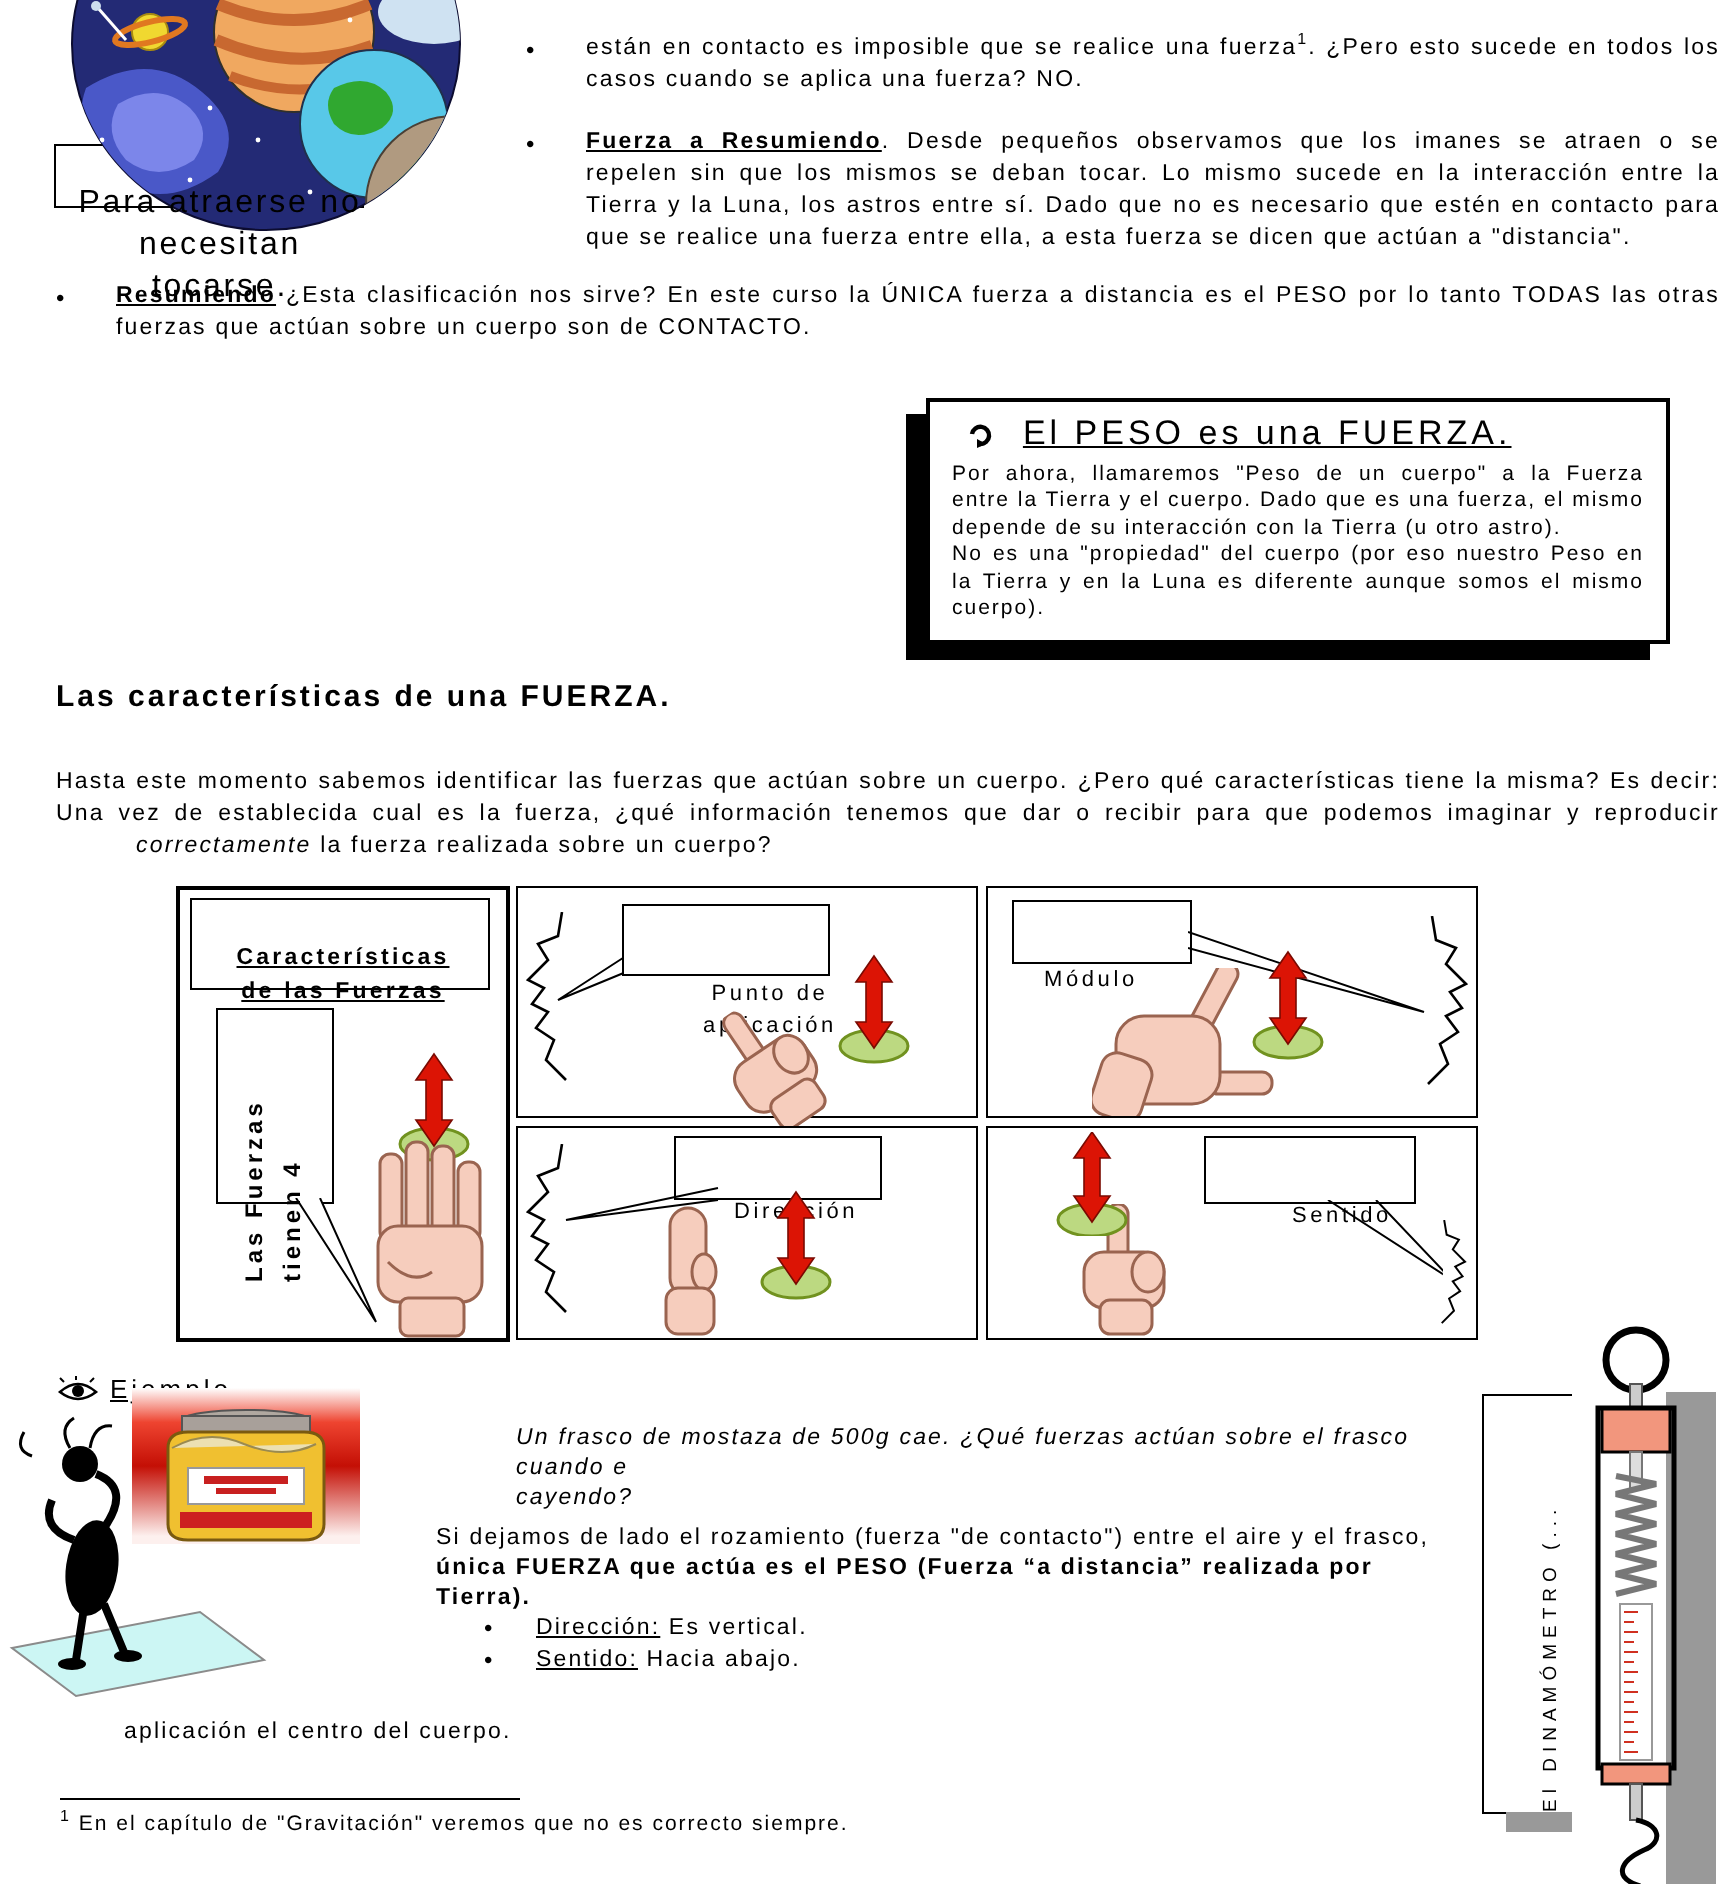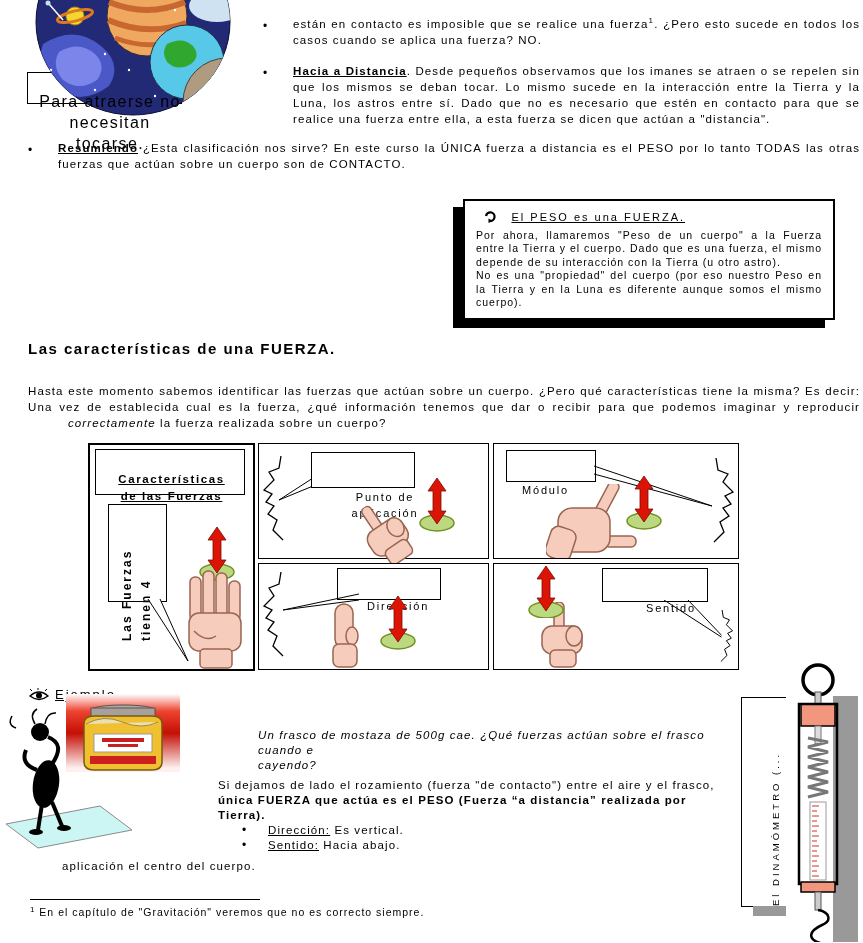--- a/index.html
+++ b/index.html
@@ -72,41 +72,41 @@
   <div class="abs" style="left:263px;top:16px;width:597px;">
     <div class="bi" style="margin-bottom:15px;">
       <span class="dot"></span>
       <div class="txt just">
         <span>están en contacto es imposible que se realice una fuerza</span><sup>1</sup><span>. ¿Pero esto sucede en todos los casos cuando se aplica una fuerza? NO.</span>
       </div>
     </div>
     <div class="bi">
       <span class="dot"></span>
       <div class="txt just">
-        <span class="b u">Hacia a Distancia</span><span>. Desde pequeños observamos que los imanes se atraen o se repelen sin que los mismos se deban tocar. Lo mismo sucede en la interacción entre la Tierra y la Luna, los astros entre sí. Dado que no es necesario que estén en contacto para que se realice una fuerza entre ella, a esta fuerza se dicen que actúan a "distancia".</span>
+        <span class="b u">Fuerza a Resumiendo</span><span>. Desde pequeños observamos que los imanes se atraen o se repelen sin que los mismos se deban tocar. Lo mismo sucede en la interacción entre la Tierra y la Luna, los astros entre sí. Dado que no es necesario que estén en contacto para que se realice una fuerza entre ella, a esta fuerza se dicen que actúan a "distancia".</span>
       </div>
     </div>
   </div>
 
   <div class="abs bi" style="left:28px;top:140px;width:832px;">
     <span class="dot"></span>
     <div class="txt just">
       <span class="b u">Resumiendo</span><span> ¿Esta clasificación nos sirve? En este curso la ÚNICA fuerza a distancia es el PESO por lo tanto TODAS las otras fuerzas que actúan sobre un cuerpo son de CONTACTO.</span>
     </div>
   </div>
 
   <div class="abs" style="left:463px;top:199px;width:346px;border:2px solid #000;box-shadow:-10px 8px 0 #000;background:#fff;padding:6px 11px 8px;">
     <div style="margin:0 0 2px 8px;">
       <span style="display:inline-block;vertical-align:-2px;margin-right:10px;">
         <svg width="13" height="12" viewBox="0 0 13 12">
             <path d="M2,5 a4.3,4.3 0 1 1 4,5" stroke="#000" stroke-width="2.2" fill="none"></path>
             <polygon points="4.5,7.5 4.5,12 9,10" fill="#000"></polygon>
           </svg>
       </span>
-      <span class="u" style="font-size:11px;letter-spacing:2px;text-align:right;">El PESO es una FUERZA.</span>
+      <span class="u" style="font-size:17px;letter-spacing:2px;text-align:right;">El PESO es una FUERZA.</span>
     </div>
     <div class="small just">Por ahora, llamaremos "Peso de un cuerpo" a la Fuerza entre la Tierra y el cuerpo. Dado que es una fuerza, el mismo depende de su interacción con la Tierra (u otro astro).</div>
     <div class="small just">No es una "propiedad" del cuerpo (por eso nuestro Peso en la Tierra y en la Luna es diferente aunque somos el mismo cuerpo).</div>
   </div>
 
   <div class="abs b" style="left:28px;top:340px;font-size:15px;letter-spacing:1.5px;">Las características de una FUERZA.</div>
 
   <div class="abs txt just" style="left:28px;top:383px;width:832px;">
     <span>Hasta este momento sabemos identificar las fuerzas que actúan sobre un cuerpo. ¿Pero qué características tiene la misma? Es decir: Una vez de establecida cual es la fuerza, ¿qué información tenemos que dar o recibir para que podemos imaginar y reproducir </span><span class="i">correctamente</span><span> la fuerza realizada sobre un cuerpo?</span>
   </div>
@@ -269,21 +269,21 @@
     <ellipse cx="57" cy="16" rx="32" ry="5" fill="#b0a8a0" stroke="#555"></ellipse>
     <rect x="25" y="14" width="64" height="9" fill="#a8a09a" stroke="#555"></rect>
     <path d="M18,30 q0,-8 10,-8 l58,0 q10,0 10,8 l0,38 q0,8 -10,8 l-58,0 q-10,0 -10,-8z" fill="#f0c030" stroke="#7a5a10" stroke-width="1.5"></path>
     <path d="M20,30 q18,-10 36,-2 q20,8 36,0" fill="#ece0b2" stroke="#9a8a50"></path>
     <rect x="28" y="40" width="58" height="18" fill="#fff" stroke="#999"></rect>
     <rect x="36" y="44" width="42" height="4" fill="#c82020"></rect>
     <rect x="42" y="50" width="30" height="3" fill="#c82020"></rect>
     <rect x="24" y="62" width="66" height="8" fill="#cc2020"></rect>
   </svg>
 
-  <div class="abs txt" style="left:218px;top:728px;width:522px;line-height:15px;">
+  <div class="abs txt" style="left:218px;top:712px;width:522px;line-height:15px;">
     <div class="i">Un frasco de mostaza de 500g cae. ¿Qué fuerzas actúan sobre el frasco cuando e</div>
     <div class="i">cayendo?</div>
     <div style="margin-top:5px;">Si dejamos de lado el rozamiento (fuerza "de contacto") entre el aire y el frasco,</div>
     <div class="b">única FUERZA que actúa es el PESO (Fuerza “a distancia” realizada por</div>
     <div class="b">Tierra).</div>
     <div style="margin-left:24px;">
       <div class="exb">
         <span class="dot"></span>
         <div><span class="u">Dirección:</span><span> Es vertical.</span></div>
       </div>

